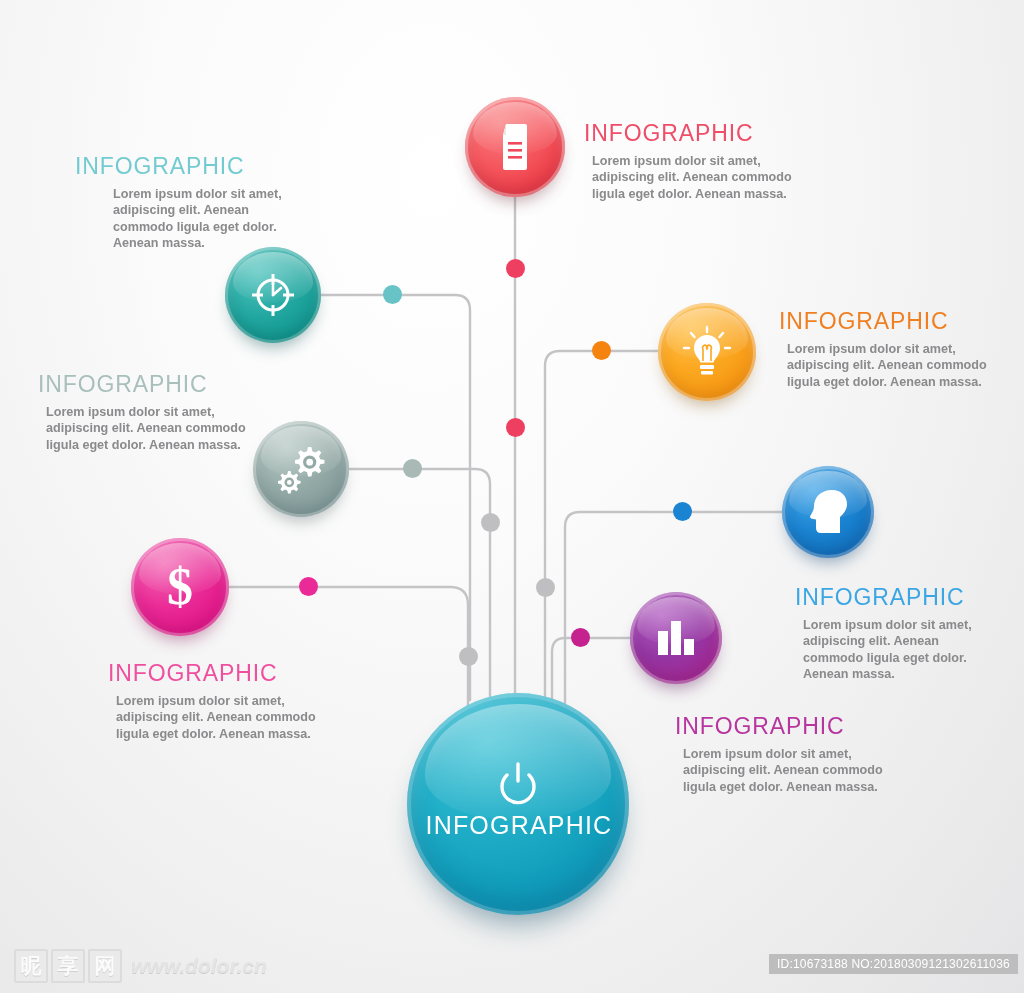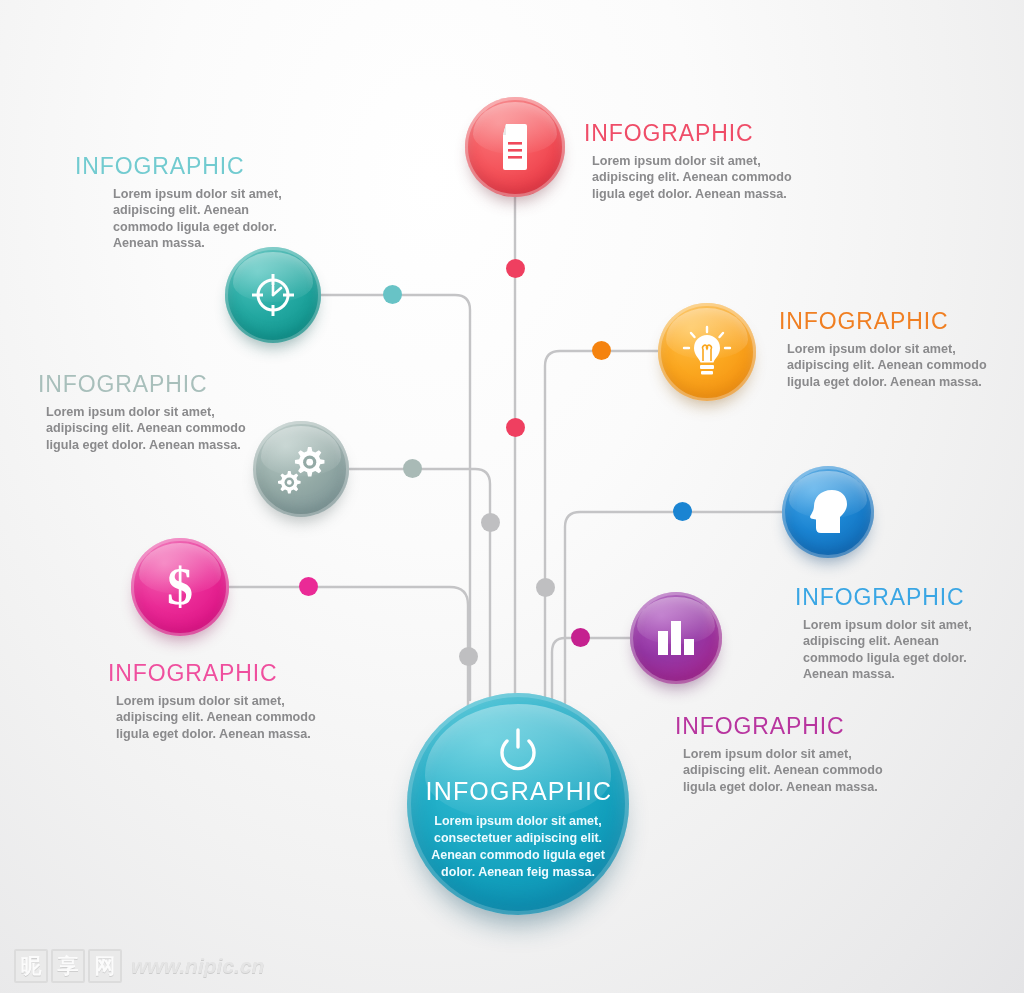--- a/index.html
+++ b/index.html
@@ -245,26 +245,26 @@
 
   <div class="node n-hub">
     <span class="shine"></span>
     <span class="rim"></span>
     <div class="hub-inner">
       <svg width="46" height="46" viewBox="0 0 46 46" style="display:block;margin:0 auto;">
         <path d="M12 14 A16 16 0 1 0 34 14" fill="none" stroke="#ffffff" stroke-width="3.4" stroke-linecap="round"></path>
         <line x1="23" y1="3" x2="23" y2="20" stroke="#ffffff" stroke-width="3.4" stroke-linecap="round"></line>
       </svg>
       <div class="hub-title">INFOGRAPHIC</div>
-      <div class="hub-body">Lorem ipsum dolor sit amet, consectetuer adipiscing elit. Aenean commodo ligula eget dolor. Aenean feig massa.</div>
     </div>
   </div>
 
   <div class="wm">
     <div class="wm-cn">
       <span>昵</span>
       <span>享</span>
       <span>网</span>
     </div>
-    <div class="wm-url">www.nipic.cn</div>
-  </div>
+    <div class="wm-url">www.dolor.cn</div>
+  </div>
+  <div class="idbadge">ID:10673188 NO:20180309121302611036</div>
 
 </div>
 
 </body></html>

